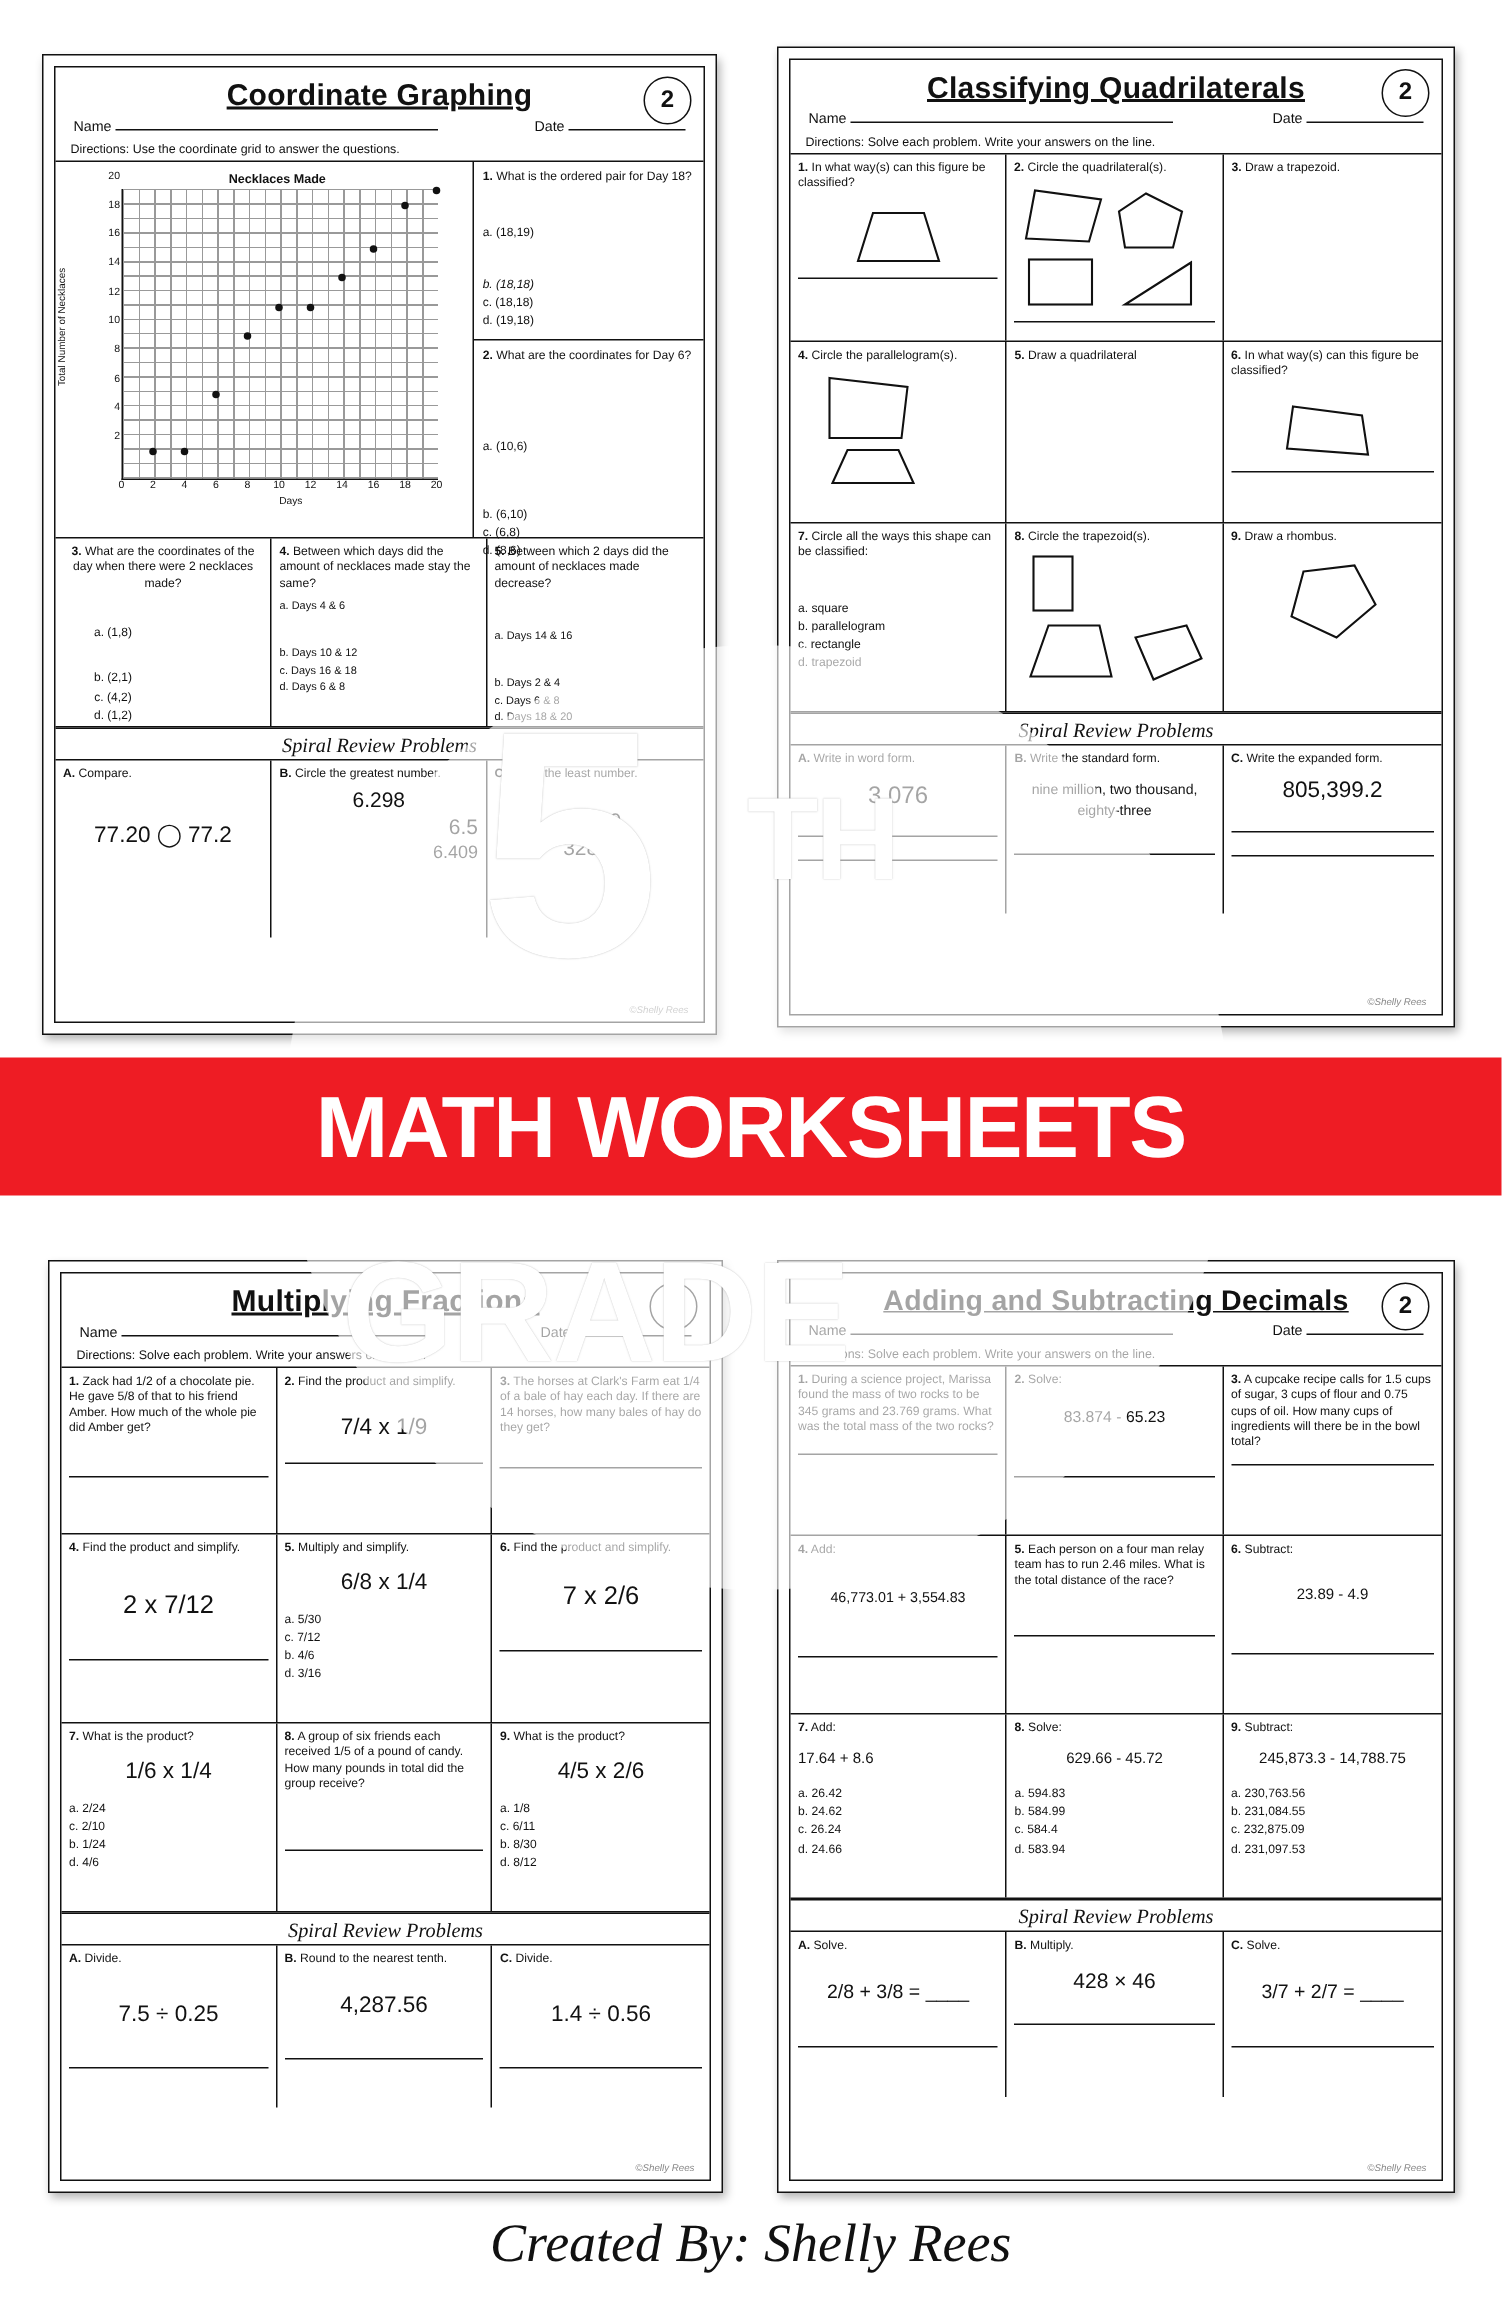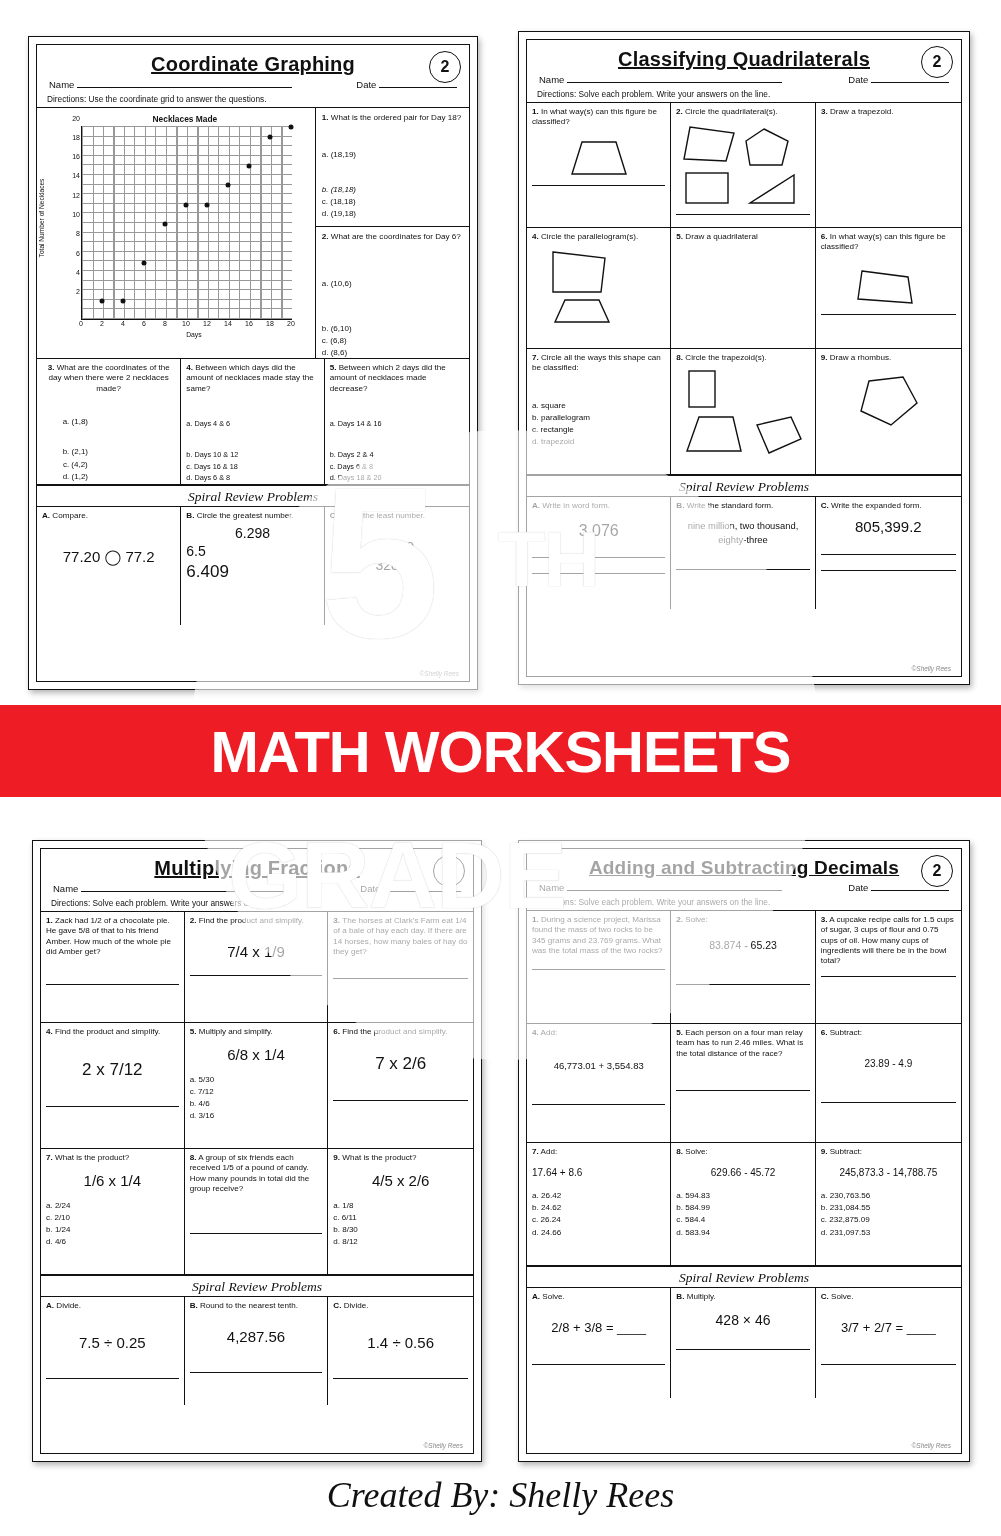--- a/index.html
+++ b/index.html
@@ -147,21 +147,21 @@
               <div style="margin-top:22px;">a. (18,19)</div>
               <div style="margin-top:22px;font-style:italic;">b. (18,18)</div>
               <div>c. (18,18)</div>
               <div>d. (19,18)</div>
             </div>
           </div>
           <div style="padding:5px 6px;height:130px;box-sizing:border-box;">
             <span class="qn">2.</span>
             <span>What are the coordinates for Day 6?</span>
             <div class="choices">
-              <div style="margin-top:32px;">a. (10,6)</div>
+              <div style="margin-top:46px;">a. (10,6)</div>
               <div style="margin-top:32px;">b. (6,10)</div>
               <div>c. (6,8)</div>
               <div>d. (8,6)</div>
             </div>
           </div>
         </div>
       </div>
 
       <div class="row">
         <div class="cell" style="width:145px;height:125px;text-align:center;">
@@ -171,21 +171,21 @@
             <div style="margin-top:18px;">a. (1,8)</div>
             <div style="margin-top:18px;">b. (2,1)</div>
             <div>c. (4,2)</div>
             <div>d. (1,2)</div>
           </div>
         </div>
         <div class="cell" style="width:144px;height:125px;">
           <span class="qn">4.</span>
           <span>Between which days did the amount of necklaces made stay the same?</span>
           <div class="choices" style="font-size:7.3px;">
-            <div style="margin-top:20px;">a. Days 4 &amp; 6</div>
+            <div style="">a. Days 4 &amp; 6</div>
             <div style="margin-top:20px;">b. Days 10 &amp; 12</div>
             <div>c. Days 16 &amp; 18</div>
             <div>d. Days 6 &amp; 8</div>
           </div>
         </div>
         <div class="cell" style="width:145px;height:125px;">
           <span class="qn">5.</span>
           <span>Between which 2 days did the amount of necklaces made decrease?</span>
           <div class="choices" style="font-size:7.3px;">
             <div style="margin-top:20px;">a. Days 14 &amp; 16</div>
@@ -201,22 +201,22 @@
     <div class="row" style="border-bottom:none;">
       <div class="cell" style="width:145px;height:118px;">
         <span class="qn">A.</span>
         <span>Compare.</span>
         <div class="bigexpr" style="margin-top:26px;">77.20 ◯ 77.2</div>
       </div>
       <div class="cell" style="width:144px;height:118px;">
         <span class="qn">B.</span>
         <span>Circle the greatest number.</span>
         <div style="text-align:center;font-size:14px;margin-top:4px;">6.298</div>
-        <div style="text-align:left;font-size:14px;">6.5</div>
-        <div style="text-align:left;font-size:17px;">6.409</div>
+        <div style="text-align:right;font-size:14px;">6.5</div>
+        <div style="text-align:right;font-size:12px;">6.409</div>
       </div>
       <div class="cell" style="width:145px;height:118px;">
         <span class="qn">C.</span>
         <span>Circle the least number.</span>
         <div style="text-align:center;font-size:14px;margin-top:18px;">38.99</div>
         <div style="text-align:center;font-size:14px;">328.04</div>
       </div>
     </div>
     <div class="credit">©Shelly Rees</div>
   </div>

